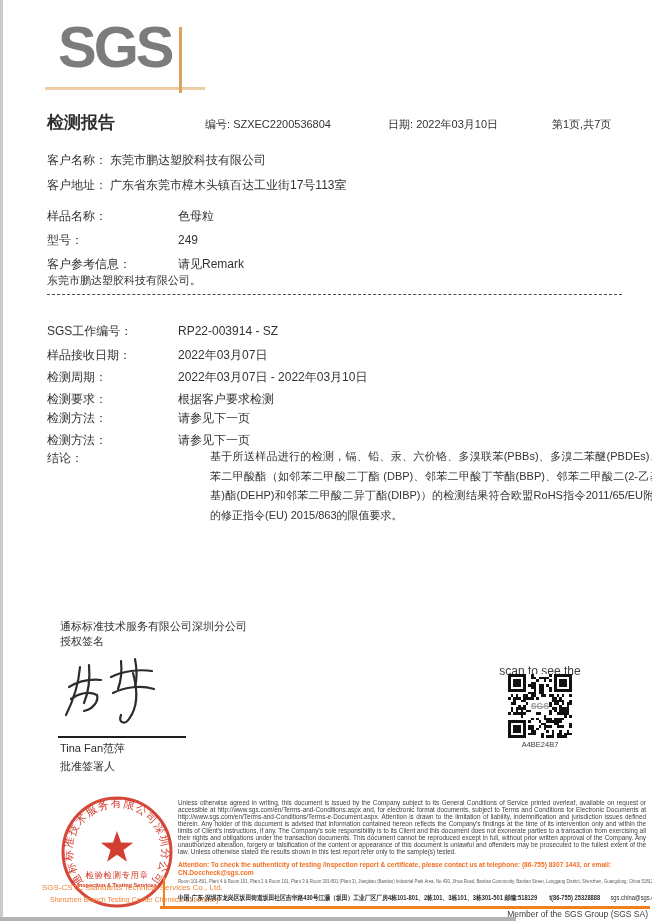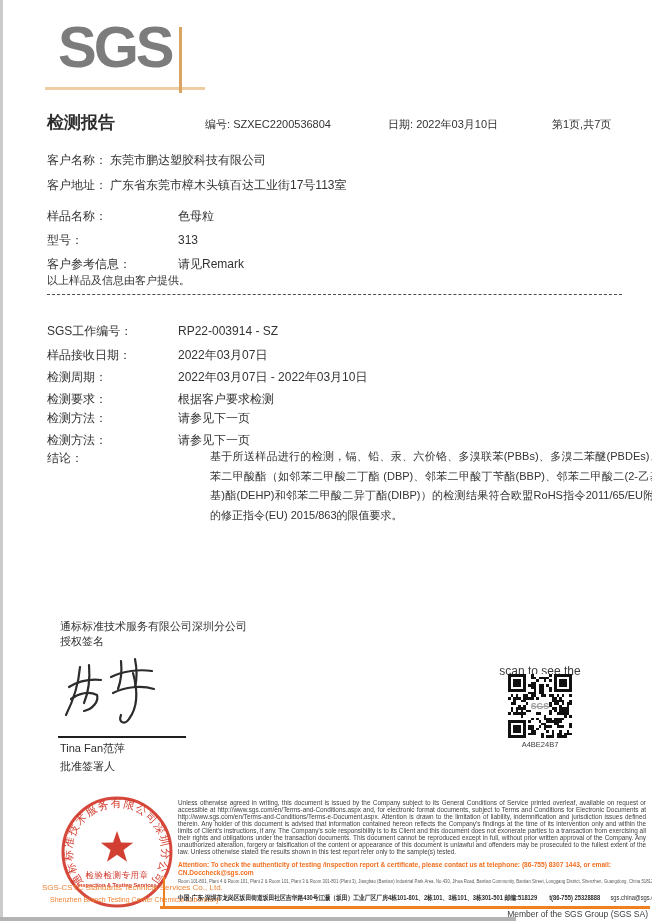--- a/index.html
+++ b/index.html
@@ -78,23 +78,23 @@
 
   <div class="title">检测报告</div>
   <div class="hmeta hm-no"><span>编号:</span> <span>SZXEC2200536804</span></div>
   <div class="hmeta hm-date"><span>日期:</span> <span>2022年03月10日</span></div>
   <div class="hmeta hm-page">第1页,共7页</div>
 
   <div class="row" style="top:152px"><span class="lbl w63">客户名称：</span><span>东莞市鹏达塑胶科技有限公司</span></div>
   <div class="row" style="top:177px"><span class="lbl w63">客户地址：</span><span>广东省东莞市樟木头镇百达工业街17号113室</span></div>
 
   <div class="row" style="top:208px"><span class="lbl w131">样品名称：</span><span>色母粒</span></div>
-  <div class="row" style="top:232px"><span class="lbl w131">型号：</span><span>313</span></div>
+  <div class="row" style="top:232px"><span class="lbl w131">型号：</span><span>249</span></div>
   <div class="row" style="top:256px"><span class="lbl w131">客户参考信息：</span><span>请见Remark</span></div>
-  <div class="note" style="top:273px">以上样品及信息由客户提供。</div>
+  <div class="note" style="top:273px">东莞市鹏达塑胶科技有限公司。</div>
 
   <div class="dashline"></div>
 
   <div class="row" style="top:323px"><span class="lbl w131">SGS工作编号：</span><span>RP22-003914 - SZ</span></div>
   <div class="row" style="top:347px"><span class="lbl w131">样品接收日期：</span><span>2022年03月07日</span></div>
   <div class="row" style="top:369px"><span class="lbl w131">检测周期：</span><span>2022年03月07日 - 2022年03月10日</span></div>
   <div class="row" style="top:410px"><span class="lbl w131">检测方法：</span><span>请参见下一页</span></div>
   <div class="row" style="top:391px"><span class="lbl w131">检测要求：</span><span>根据客户要求检测</span></div>
   <div class="row" style="top:432px"><span class="lbl w131">检测方法：</span><span>请参见下一页</span></div>
   <div class="row" style="top:450px">结论：</div>

